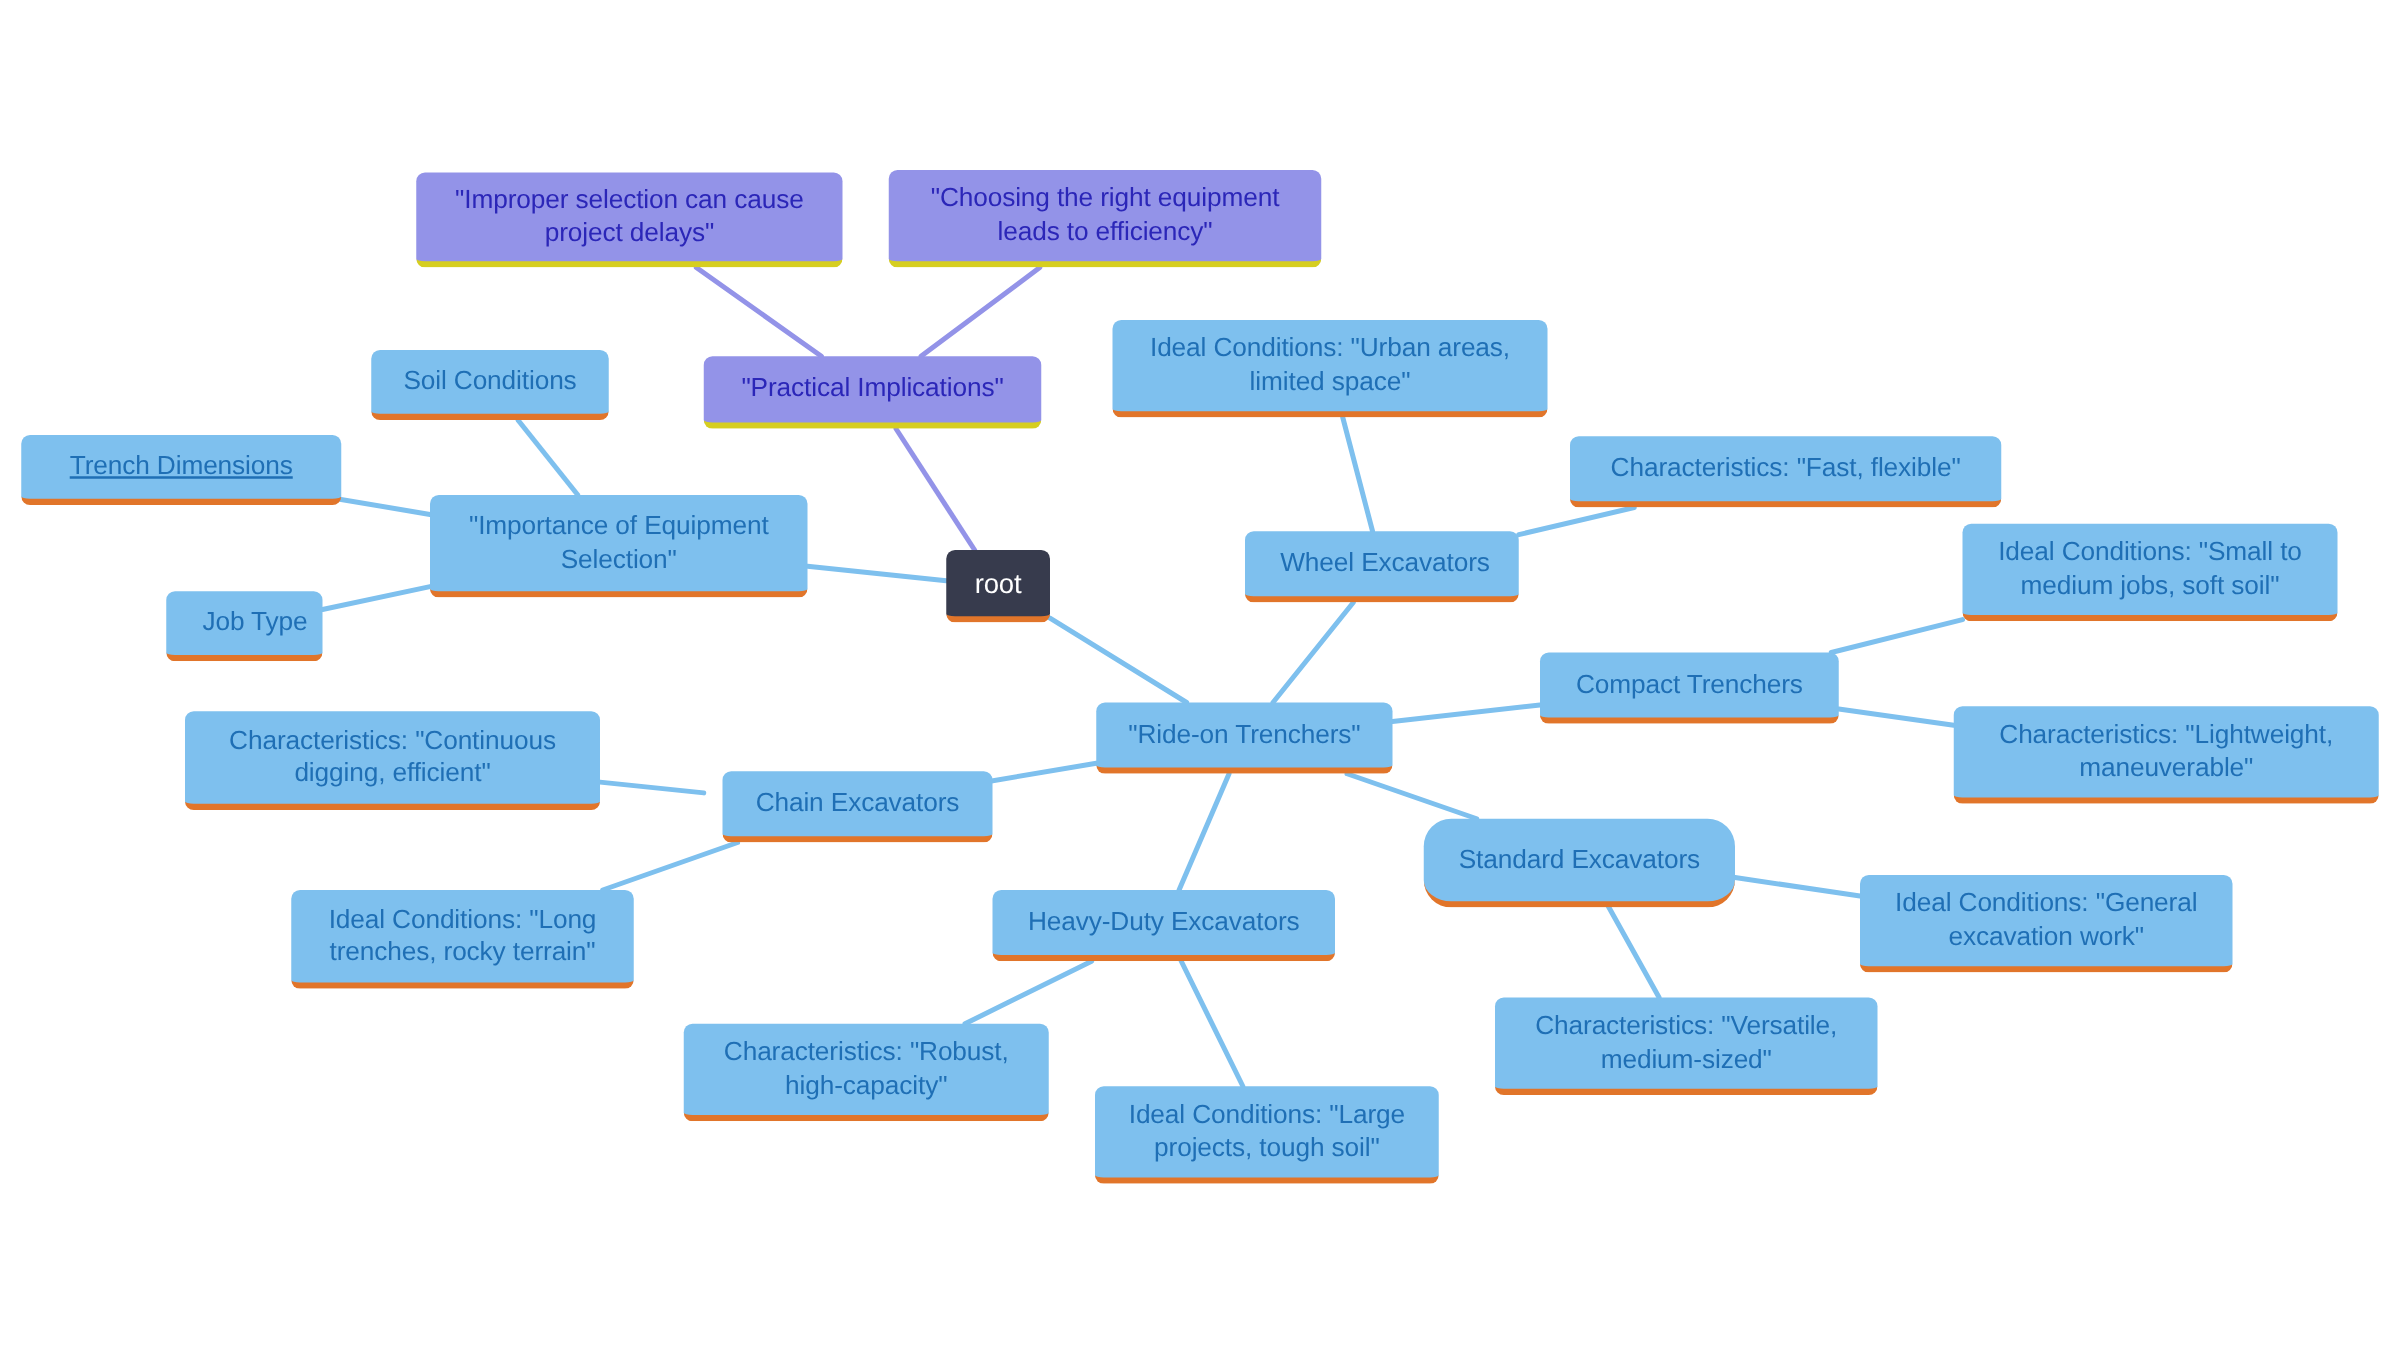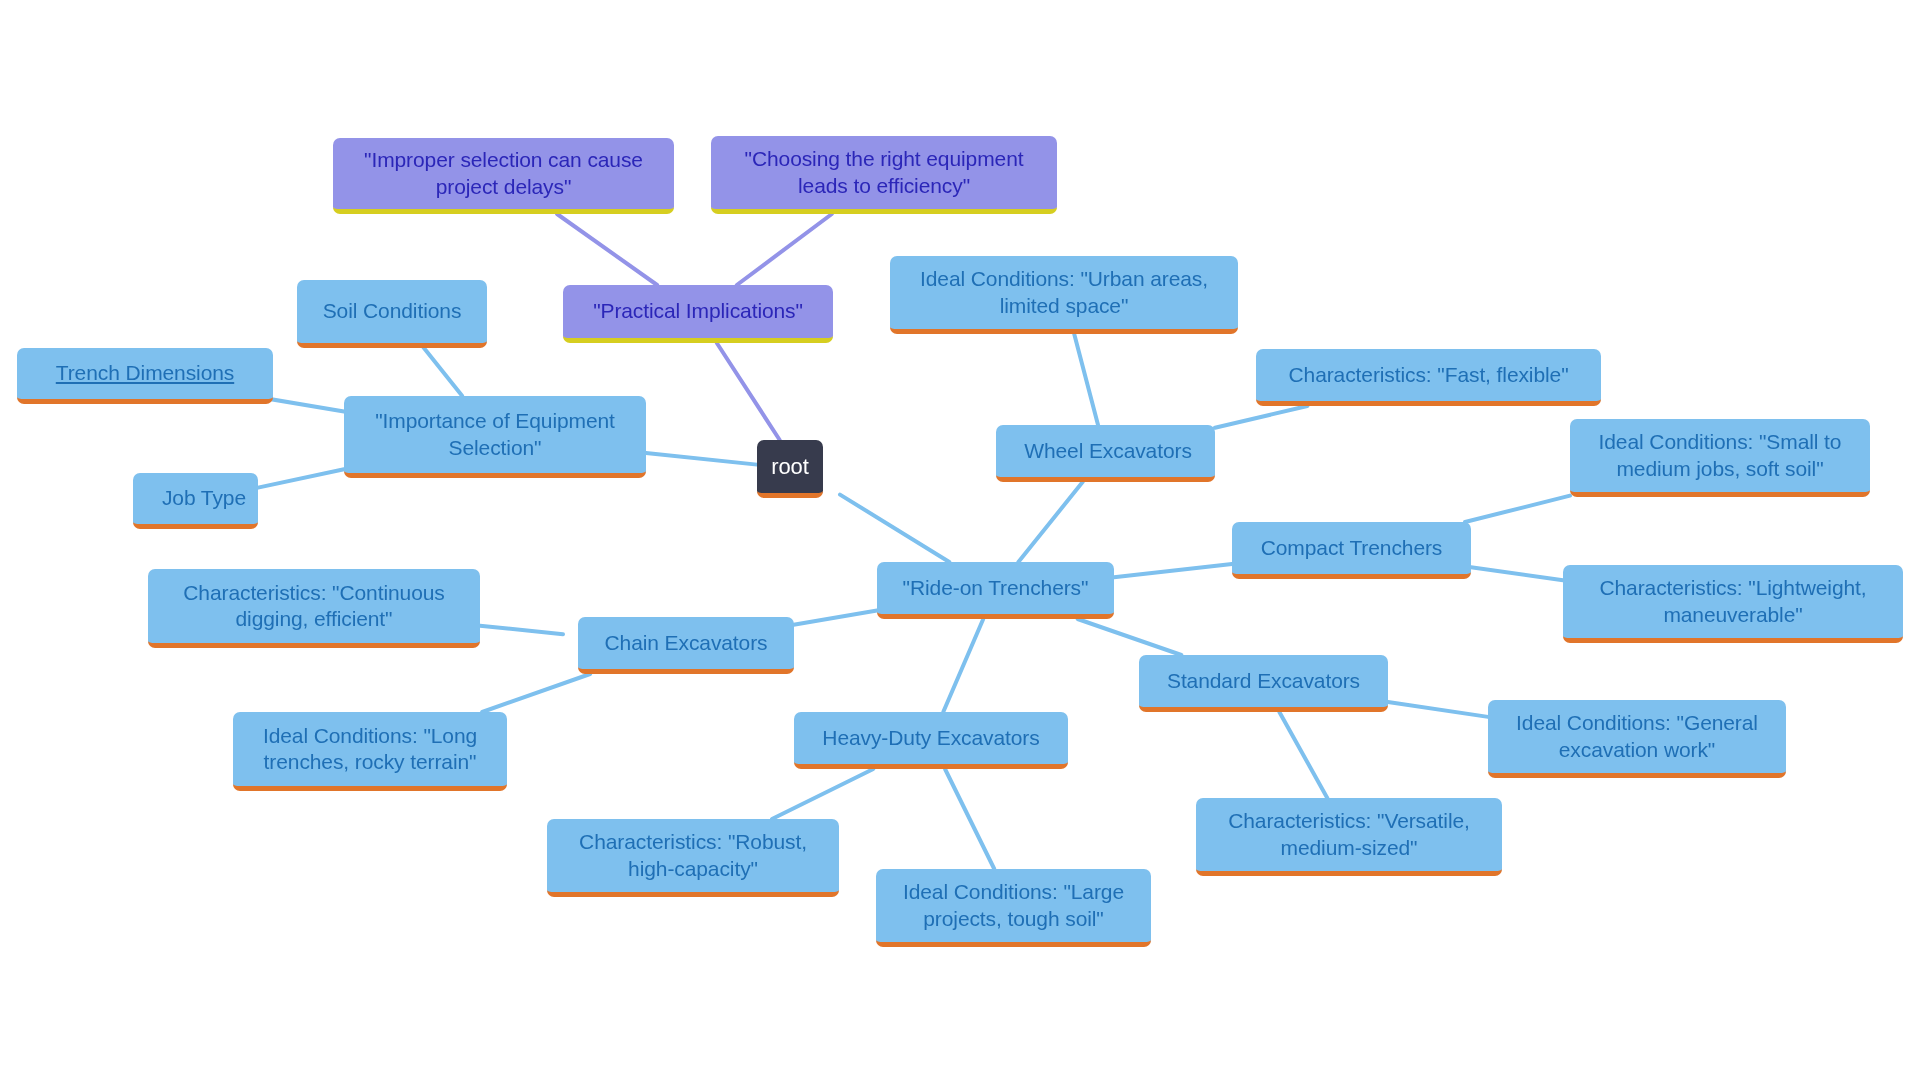--- a/index.html
+++ b/index.html
@@ -87,29 +87,29 @@
       <line x1="563" y1="634.3067226890756" x2="480" y2="625.704481792717" stroke="#7EC0EE" stroke-width="4" stroke-linecap="round"></line>
       <line x1="590.0707547169811" y1="674" x2="482.1650943396226" y2="712" stroke="#7EC0EE" stroke-width="4" stroke-linecap="round"></line>
       <line x1="983.245" y1="619" x2="943.255" y2="712" stroke="#7EC0EE" stroke-width="4" stroke-linecap="round"></line>
       <line x1="873.2723404255319" y1="769" x2="771.9957446808511" y2="819" stroke="#7EC0EE" stroke-width="4" stroke-linecap="round"></line>
       <line x1="945.0373134328358" y1="769" x2="994.2910447761194" y2="869" stroke="#7EC0EE" stroke-width="4" stroke-linecap="round"></line>
       <line x1="1077.6290322580644" y1="619" x2="1181.3709677419356" y2="655" stroke="#7EC0EE" stroke-width="4" stroke-linecap="round"></line>
       <line x1="1388" y1="702" x2="1488" y2="716.8594377510041" stroke="#7EC0EE" stroke-width="4" stroke-linecap="round"></line>
       <line x1="1279.3745928338762" y1="712" x2="1327.2768729641693" y2="798" stroke="#7EC0EE" stroke-width="4" stroke-linecap="round"></line>
     </svg>
   <div id="nodes">
-      <div class="node n-root" style="left: 757px; top: 440px; width: 66px; height: 58px;"><span class="label">root</span></div>
+      <div class="node n-root" style="left: 757px; top: 440px; width: 83px; height: 58px;"><span class="label">root</span></div>
       <div class="node n-purple" style="left: 563px; top: 285px; width: 270px; height: 58px;"><span class="label">"Practical Implications"</span></div>
       <div class="node n-purple" style="left: 333px; top: 138px; width: 341px; height: 76px;"><span class="label">"Improper selection can cause
 project delays"</span></div>
       <div class="node n-purple" style="left: 711px; top: 136px; width: 346px; height: 78px;"><span class="label">"Choosing the right equipment
 leads to efficiency"</span></div>
       <div class="node n-branch" style="left: 344px; top: 396px; width: 302px; height: 82px;"><span class="label">"Importance of Equipment
 Selection"</span></div>
-      <div class="node n-branch" style="left: 297px; top: 280px; width: 190px; height: 68px; align-items: center;"><span class="label">Soil Conditions</span></div>
+      <div class="node n-branch" style="left: 297px; top: 280px; width: 190px; height: 56px; align-items: center;"><span class="label">Soil Conditions</span></div>
       <div class="node n-branch" style="left: 17px; top: 348px; width: 256px; height: 56px; text-decoration: underline;"><span class="label">Trench Dimensions</span></div>
       <div class="node n-branch" style="left: 133px; top: 473px; width: 125px; height: 56px; text-align: right;"><span class="label">Job Type</span></div>
       <div class="node n-branch" style="left: 877px; top: 562px; width: 237px; height: 57px;"><span class="label">"Ride-on Trenchers"</span></div>
       <div class="node n-branch" style="left: 996px; top: 425px; width: 219px; height: 57px; padding-left: 17px;"><span class="label">Wheel Excavators</span></div>
       <div class="node n-branch" style="left: 890px; top: 256px; width: 348px; height: 78px;"><span class="label">Ideal Conditions: "Urban areas,
 limited space"</span></div>
       <div class="node n-branch" style="left: 1256px; top: 349px; width: 345px; height: 57px;"><span class="label">Characteristics: "Fast, flexible"</span></div>
       <div class="node n-branch" style="left: 1232px; top: 522px; width: 239px; height: 57px;"><span class="label">Compact Trenchers</span></div>
       <div class="node n-branch" style="left: 1570px; top: 419px; width: 300px; height: 78px;"><span class="label">Ideal Conditions: "Small to
 medium jobs, soft soil"</span></div>
@@ -118,19 +118,19 @@
       <div class="node n-branch" style="left: 578px; top: 617px; width: 216px; height: 57px;"><span class="label">Chain Excavators</span></div>
       <div class="node n-branch" style="left: 148px; top: 569px; width: 332px; height: 79px;"><span class="label">Characteristics: "Continuous
 digging, efficient"</span></div>
       <div class="node n-branch" style="left: 233px; top: 712px; width: 274px; height: 79px;"><span class="label">Ideal Conditions: "Long
 trenches, rocky terrain"</span></div>
       <div class="node n-branch" style="left: 794px; top: 712px; width: 274px; height: 57px;"><span class="label">Heavy-Duty Excavators</span></div>
       <div class="node n-branch" style="left: 547px; top: 819px; width: 292px; height: 78px;"><span class="label">Characteristics: "Robust,
 high-capacity"</span></div>
       <div class="node n-branch" style="left: 876px; top: 869px; width: 275px; height: 78px;"><span class="label">Ideal Conditions: "Large
 projects, tough soil"</span></div>
-      <div class="node n-branch" style="left: 1139px; top: 655px; width: 249px; height: 57px;"><span class="label">Standard Excavators</span></div>
+      <div class="node n-branch" style="left: 1139px; top: 655px; width: 249px; height: 71px; border-radius: 22px;"><span class="label">Standard Excavators</span></div>
       <div class="node n-branch" style="left: 1488px; top: 700px; width: 298px; height: 78px;"><span class="label">Ideal Conditions: "General
 excavation work"</span></div>
       <div class="node n-branch" style="left: 1196px; top: 798px; width: 306px; height: 78px;"><span class="label">Characteristics: "Versatile,
 medium-sized"</span></div>
     </div>
 </div>
 
 </body></html>

